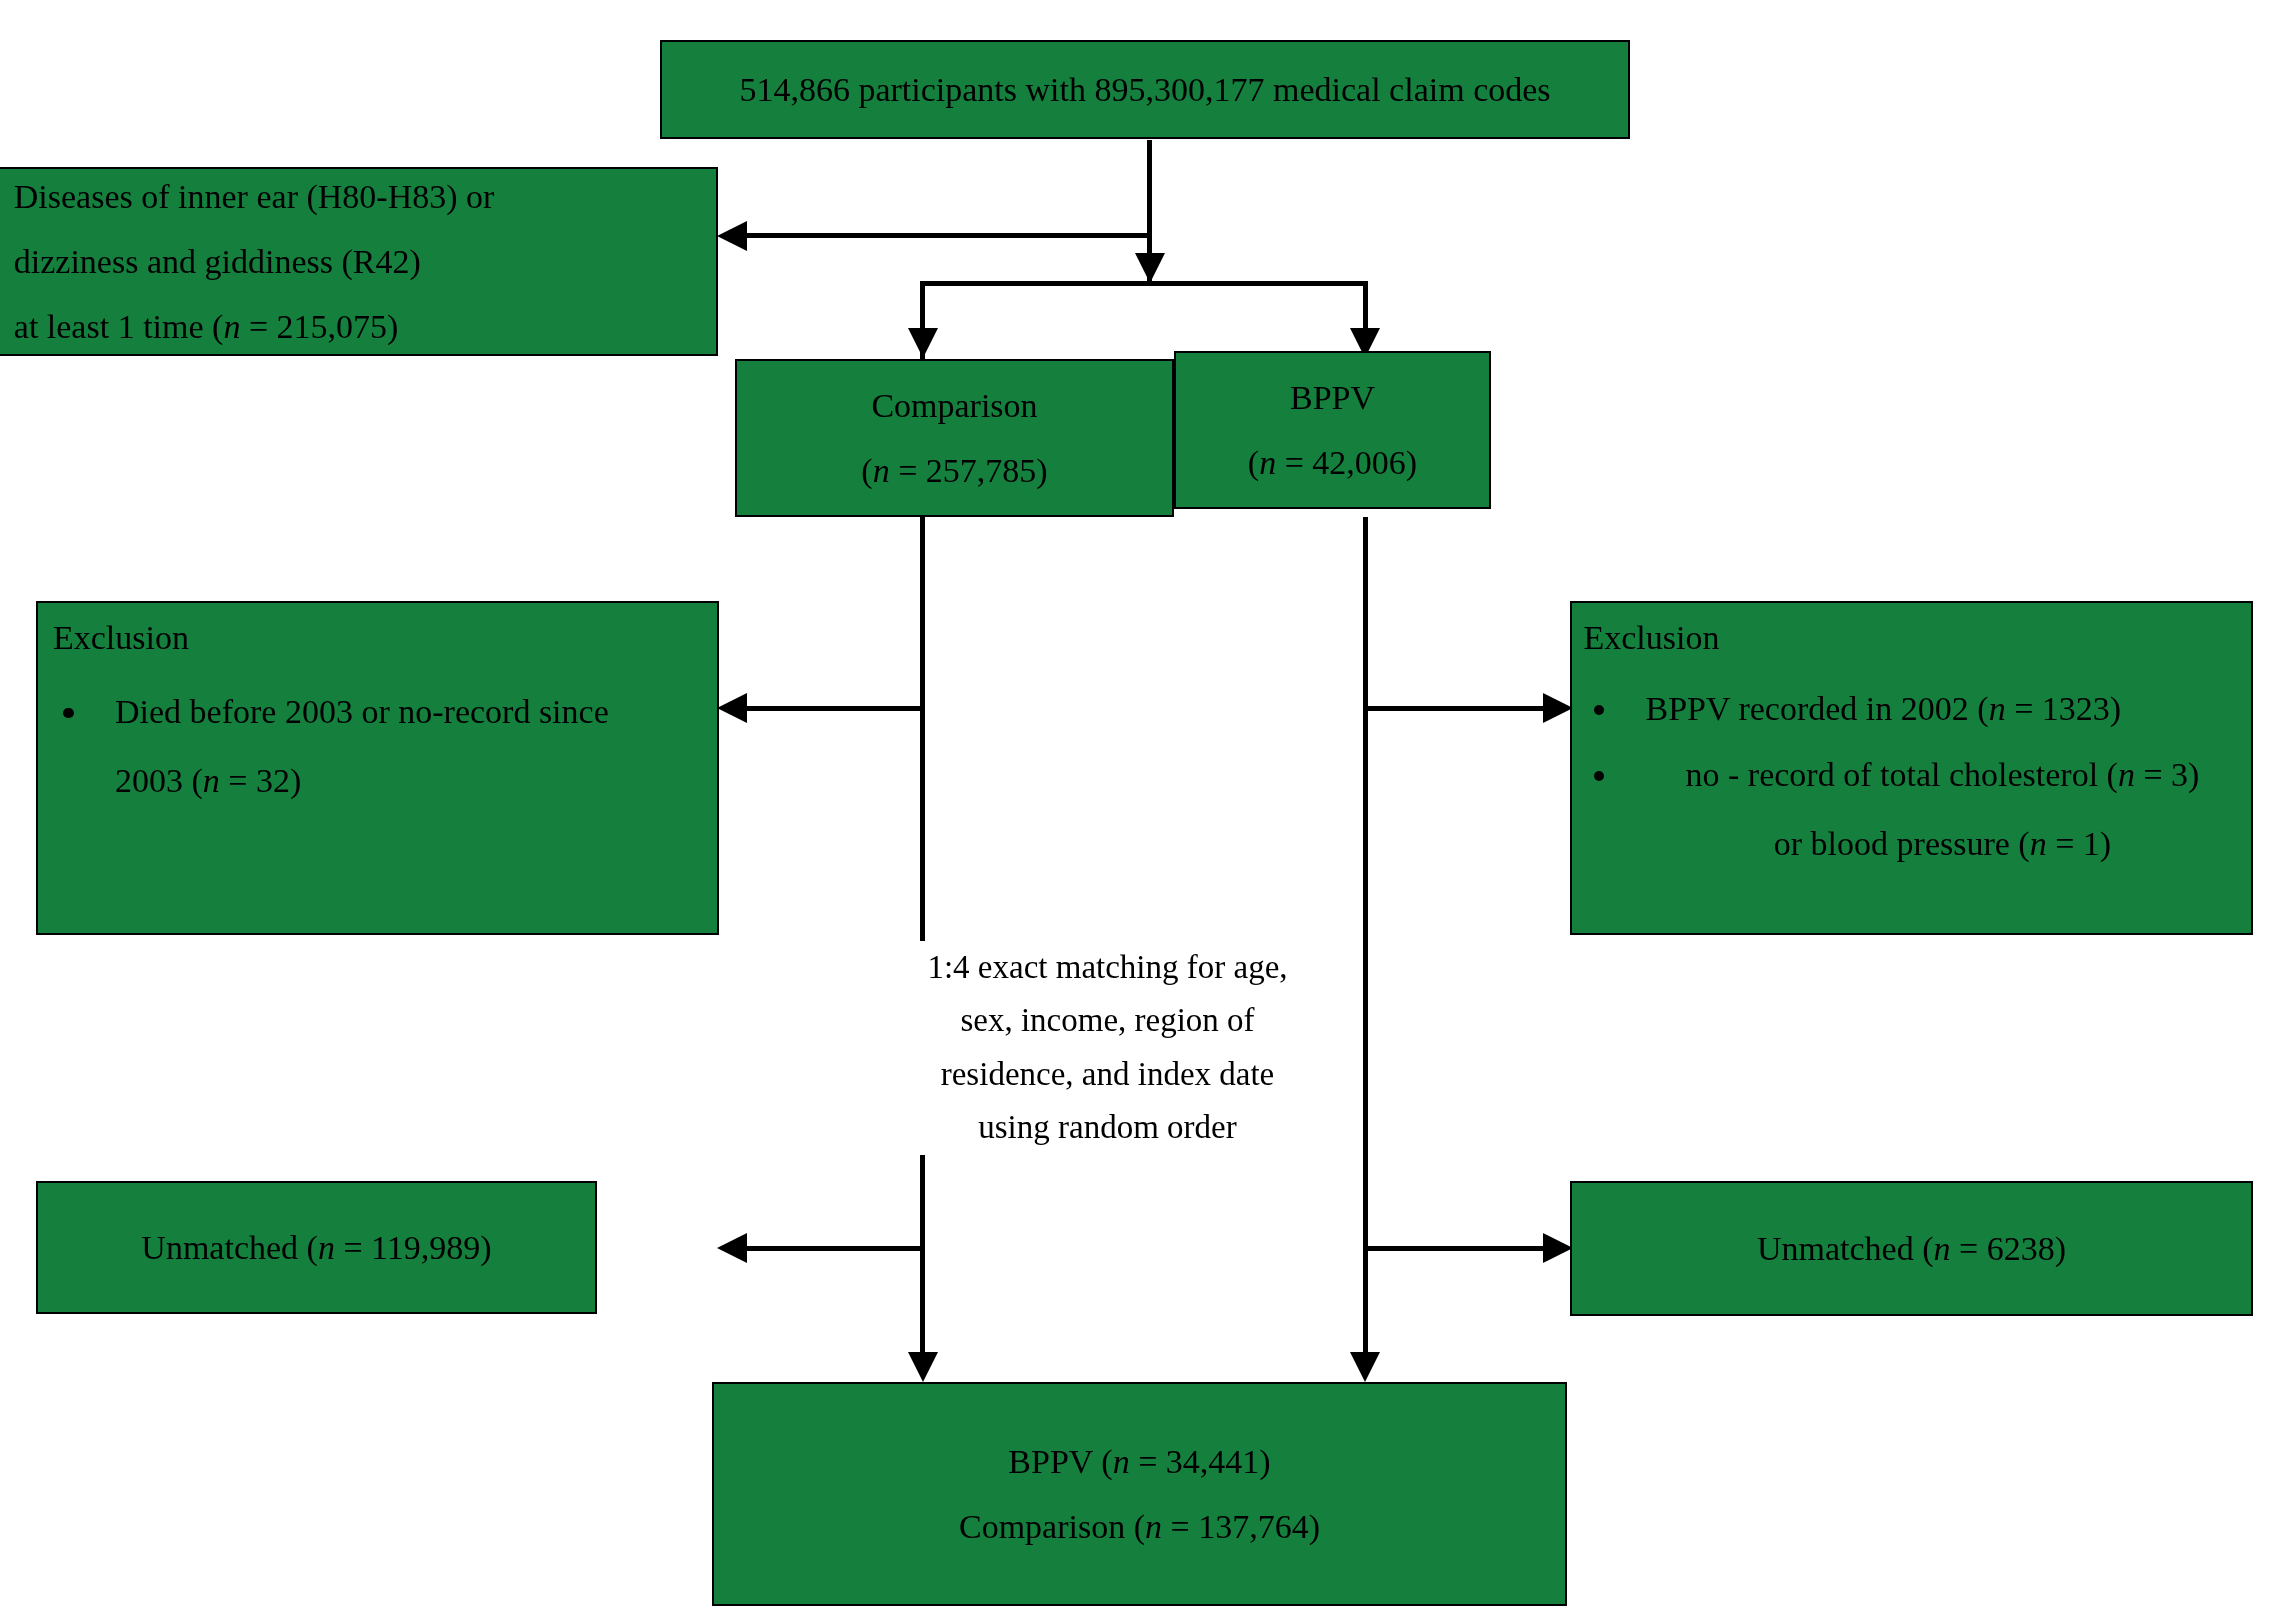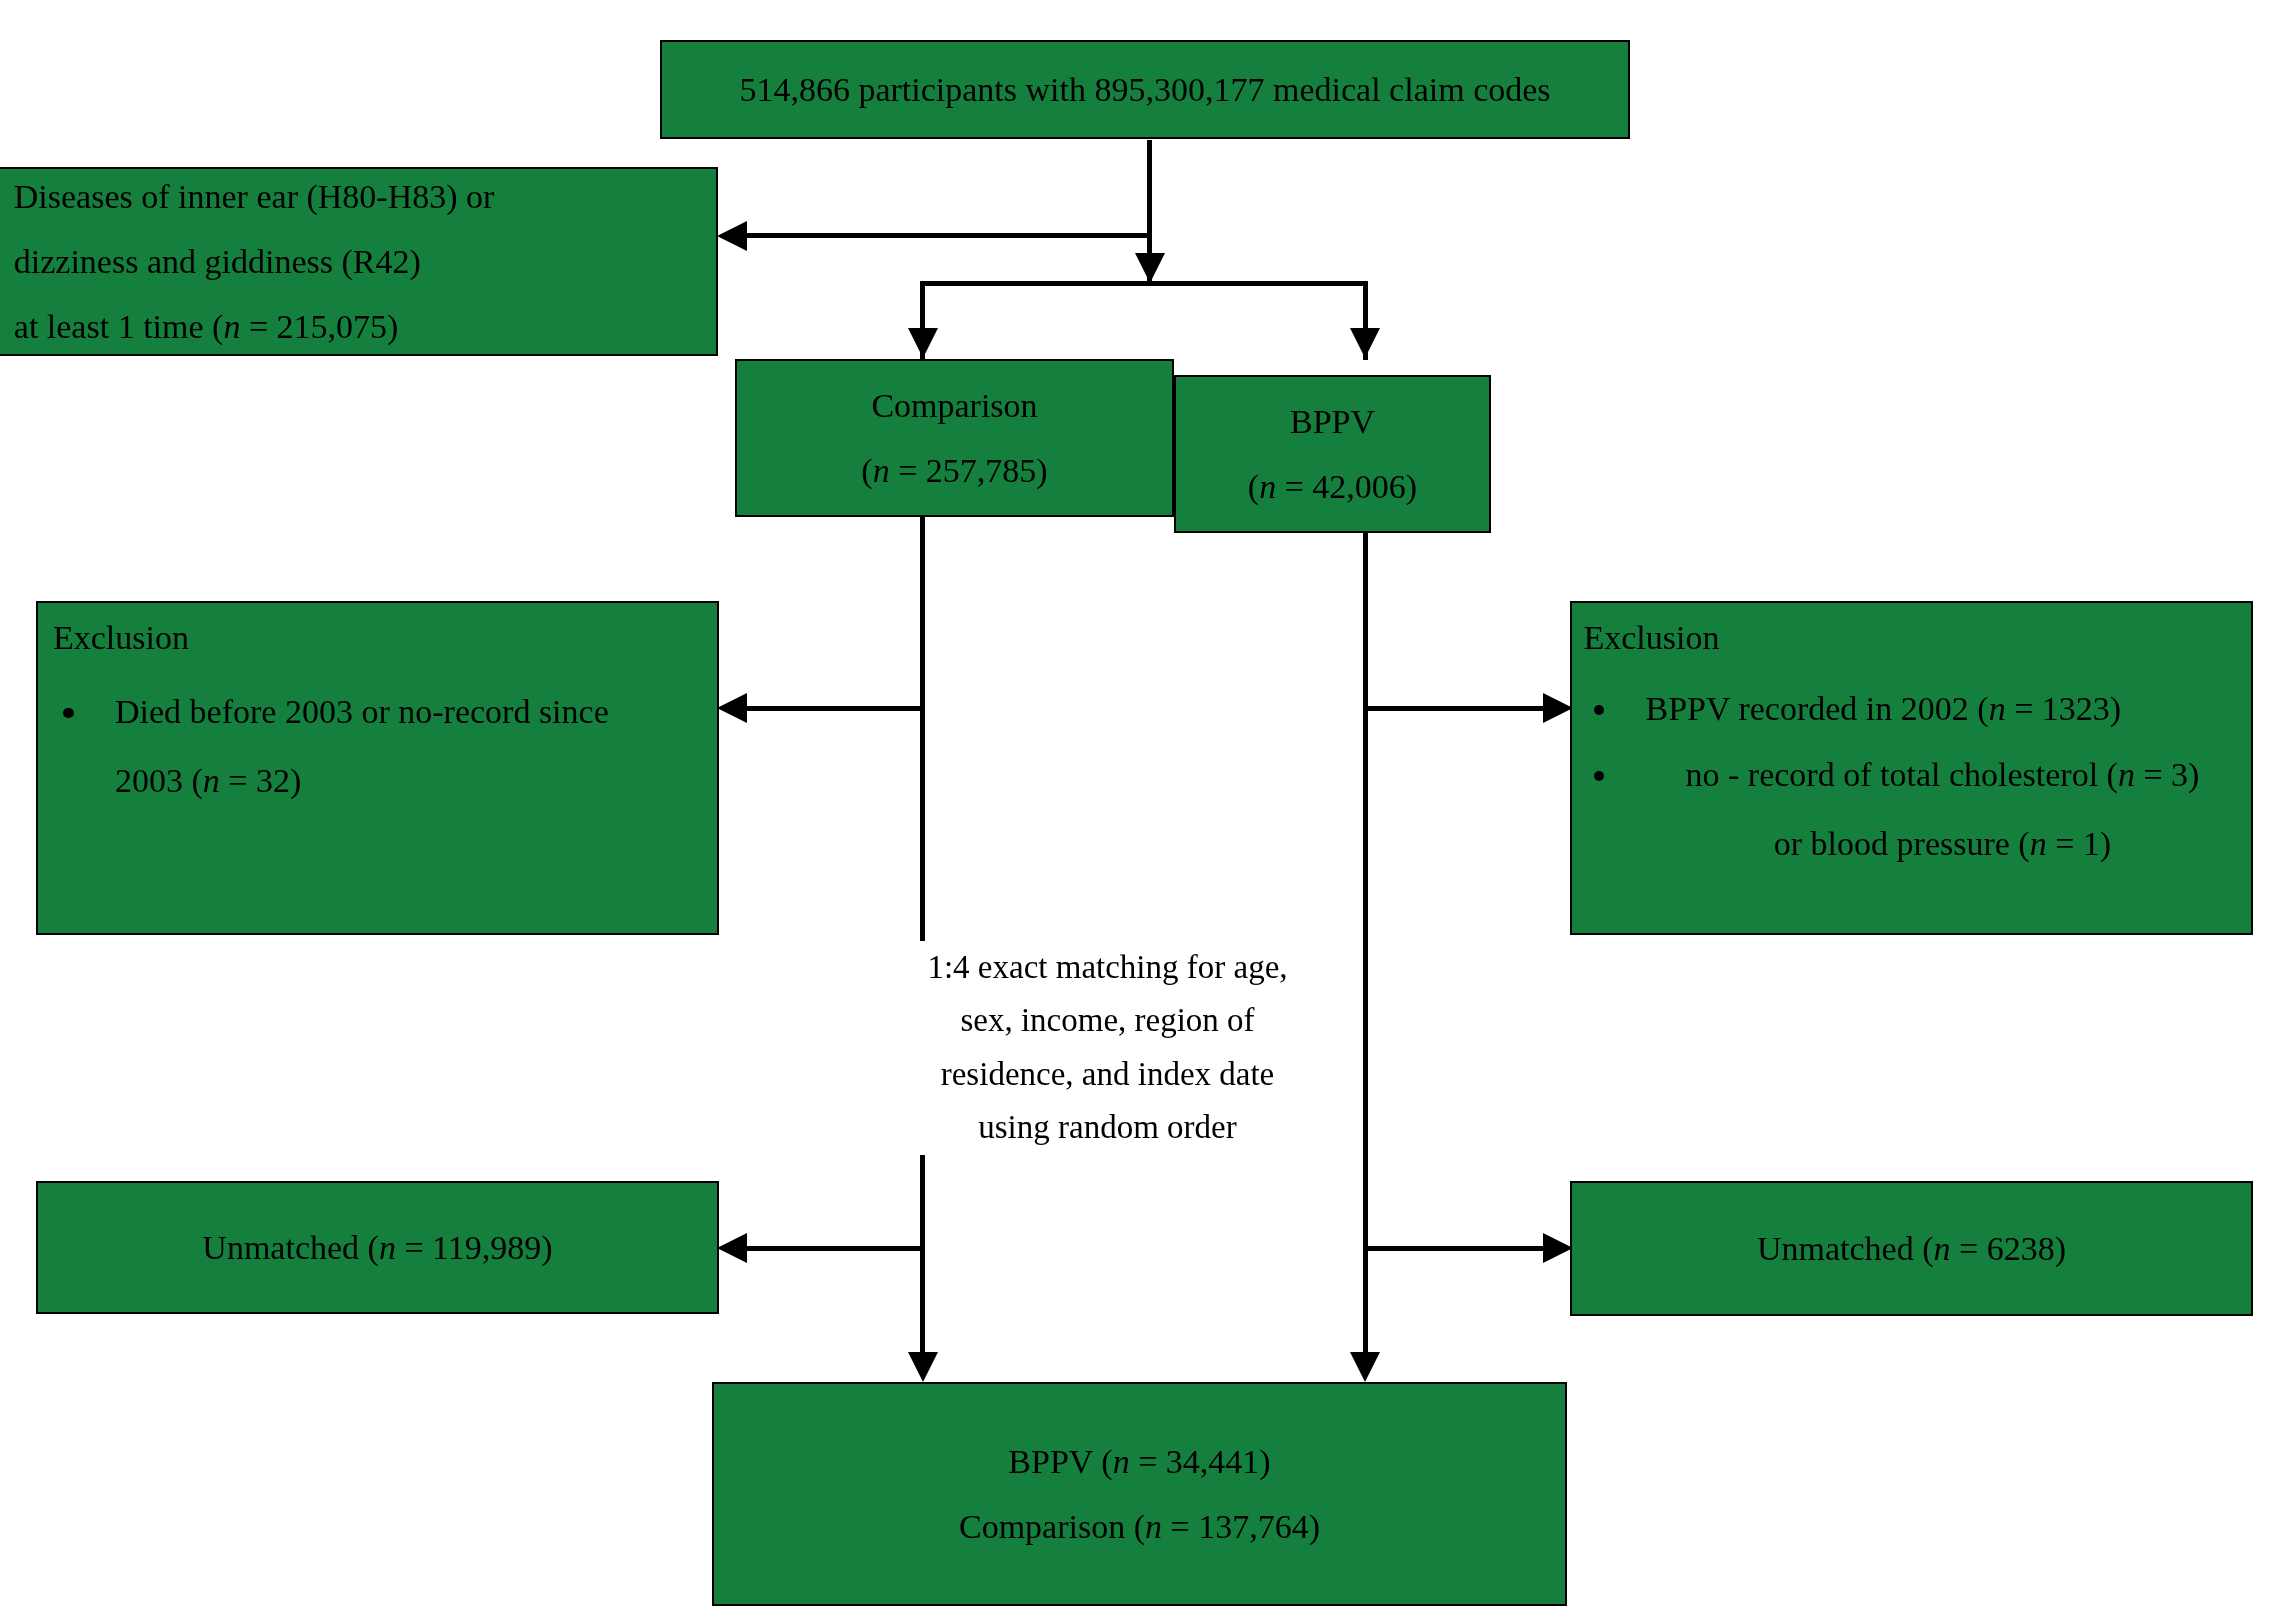--- a/index.html
+++ b/index.html
@@ -156,21 +156,21 @@
     </div>
   </div>
 
   <div class="box" style="left:735px; top:359px; width:439px; height:158px;">
     <div class="box-inner">
       <div class="line">Comparison</div>
       <div class="line">(<span class="it">n</span> = 257,785)</div>
     </div>
   </div>
 
-  <div class="box" style="left:1174px; top:375px; width:317px; height:158px;">
+  <div class="box" style="left:1174px; top:351px; width:317px; height:158px;">
     <div class="box-inner">
       <div class="line">BPPV</div>
       <div class="line">(<span class="it">n</span> = 42,006)</div>
     </div>
   </div>
 
   <div class="box" style="left:36px; top:601px; width:683px; height:334px;">
     <div class="box-inner top-align" style="padding:18.4px 15px 0 15px;">
       <div class="line left">Exclusion</div>
       <ul class="bullets" style="margin-top:40px;">
@@ -200,21 +200,21 @@
     </div>
   </div>
 
   <div class="caption-block" style="left:900px; top:941px; width:415px;">
     <div>1:4 exact matching for age,</div>
     <div>sex, income, region of</div>
     <div>residence, and index date</div>
     <div>using random order</div>
   </div>
 
-  <div class="box" style="left:36px; top:1181px; width:683px; height:133px;font-family:Liberation Serif, serif;">
+  <div class="box" style="left:36px; top:1181px; width:561px; height:133px;font-family:Liberation Serif, serif;">
     <div class="box-inner">
       <div class="line">Unmatched (<span class="it">n</span> = 119,989)</div>
     </div>
   </div>
 
   <div class="box" style="left:1570px; top:1181px; width:683px; height:135px;">
     <div class="box-inner">
       <div class="line">Unmatched (<span class="it">n</span> = 6238)</div>
     </div>
   </div>

